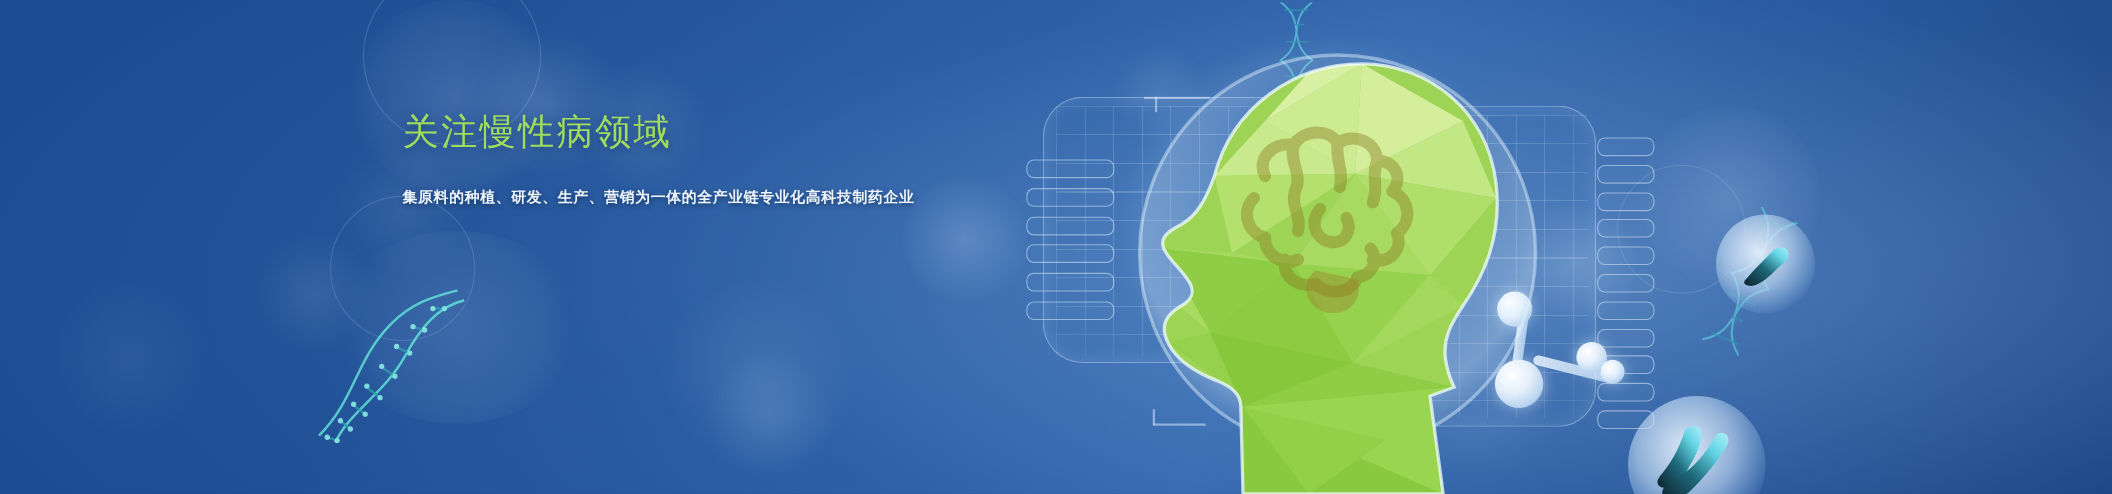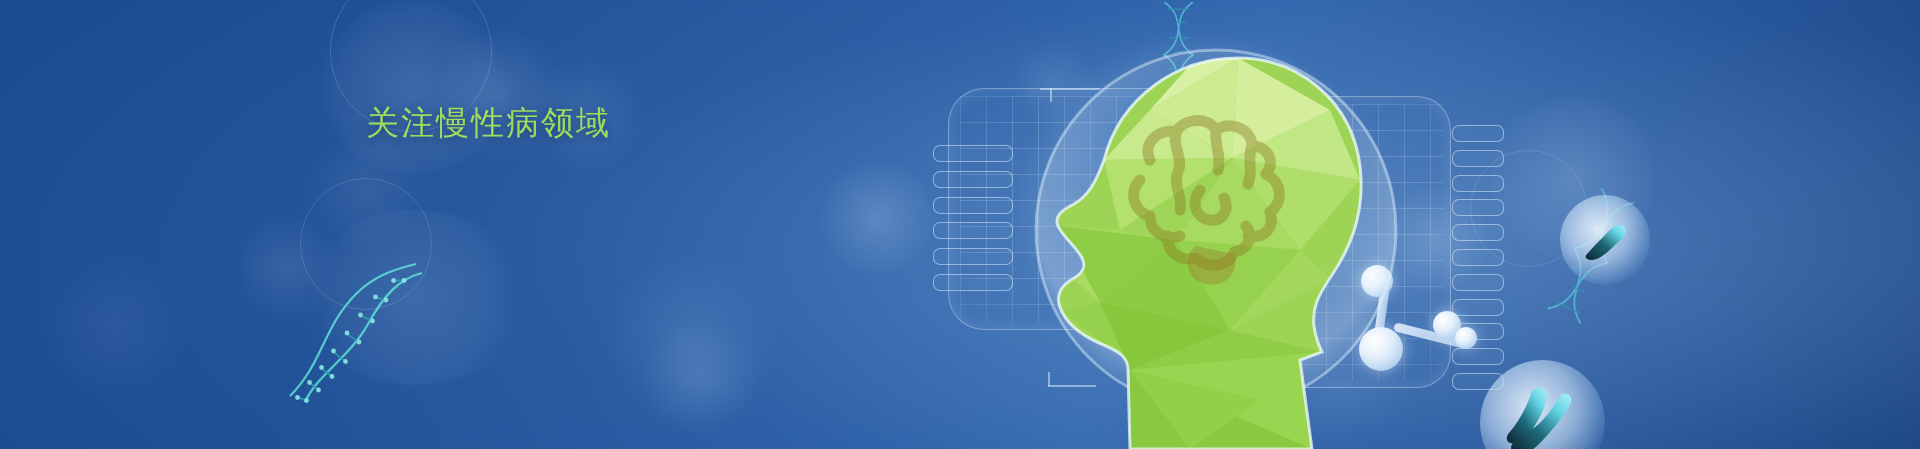--- a/index.html
+++ b/index.html
@@ -80,20 +80,21 @@
     text-shadow:0 2px 10px rgba(8,32,70,0.55), 0 0 2px rgba(10,35,75,0.5);
     white-space:nowrap;
   }
   .subline{
     margin:6px 0 0 0;
     font-size:33px;line-height:42px;
     color:#9fdc5e;
     letter-spacing:2px;
     text-shadow:0 2px 9px rgba(10,40,80,0.5);
     white-space:nowrap;
+    font-family:Liberation Mono, monospace;
   }
   .tagline{
     margin:26px 0 0 0;
     font-size:13.5px;line-height:20px;
     color:#eef5fc;
     letter-spacing:0.6px;
     font-weight:bold;
     text-shadow:0 1px 5px rgba(10,35,72,0.6);
     white-space:nowrap;
   }
@@ -333,15 +334,16 @@
         <path d="M168,196 C166,212 180,222 196,218 C208,230 230,226 234,212 C248,210 254,196 246,186"></path>
       </g>
       <g opacity="0.40">
         <path d="M196,206 C182,216 186,240 206,244 C226,248 240,232 234,214 Z" fill="#9a7d28"></path>
       </g>
     </svg>
   </div>
 
   <div class="copy">
     <p class="subline">关注慢性病领域</p>
+    <p class="tagline">集原料的种植、研发、生产、营销为一体的全产业链专业化高科技制药企业</p>
   </div>
 
 </div>
 
 </body></html>

